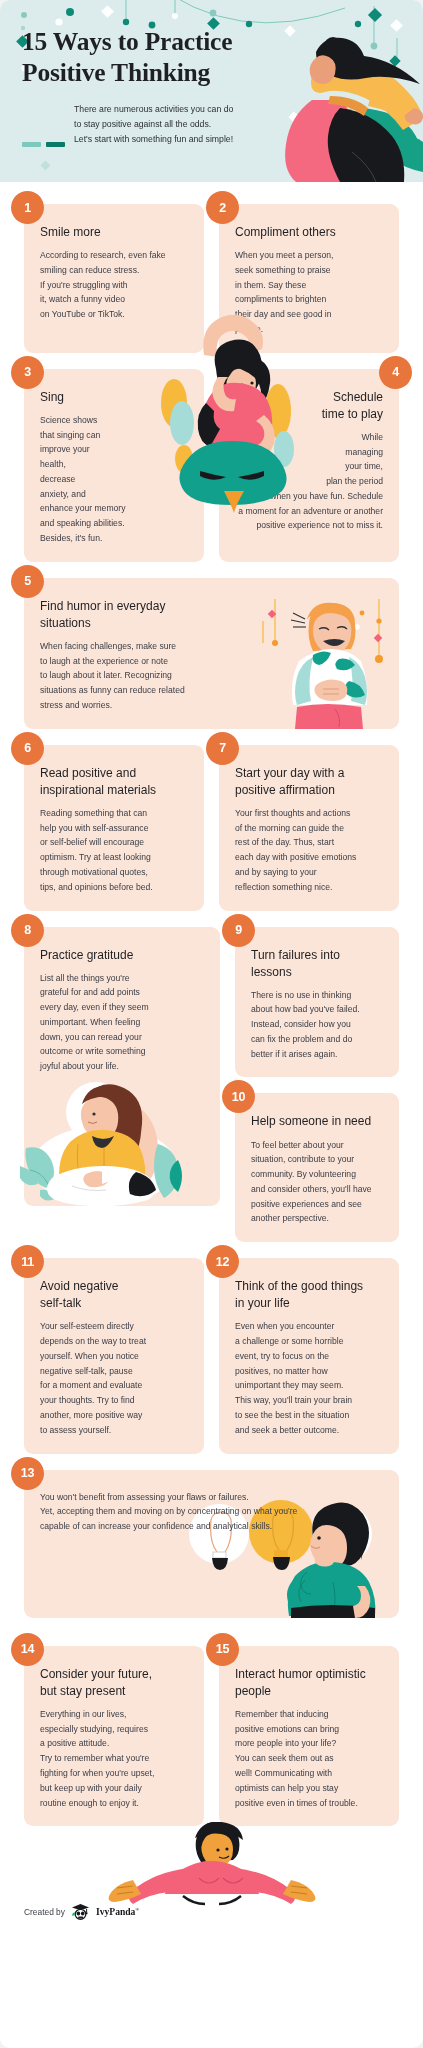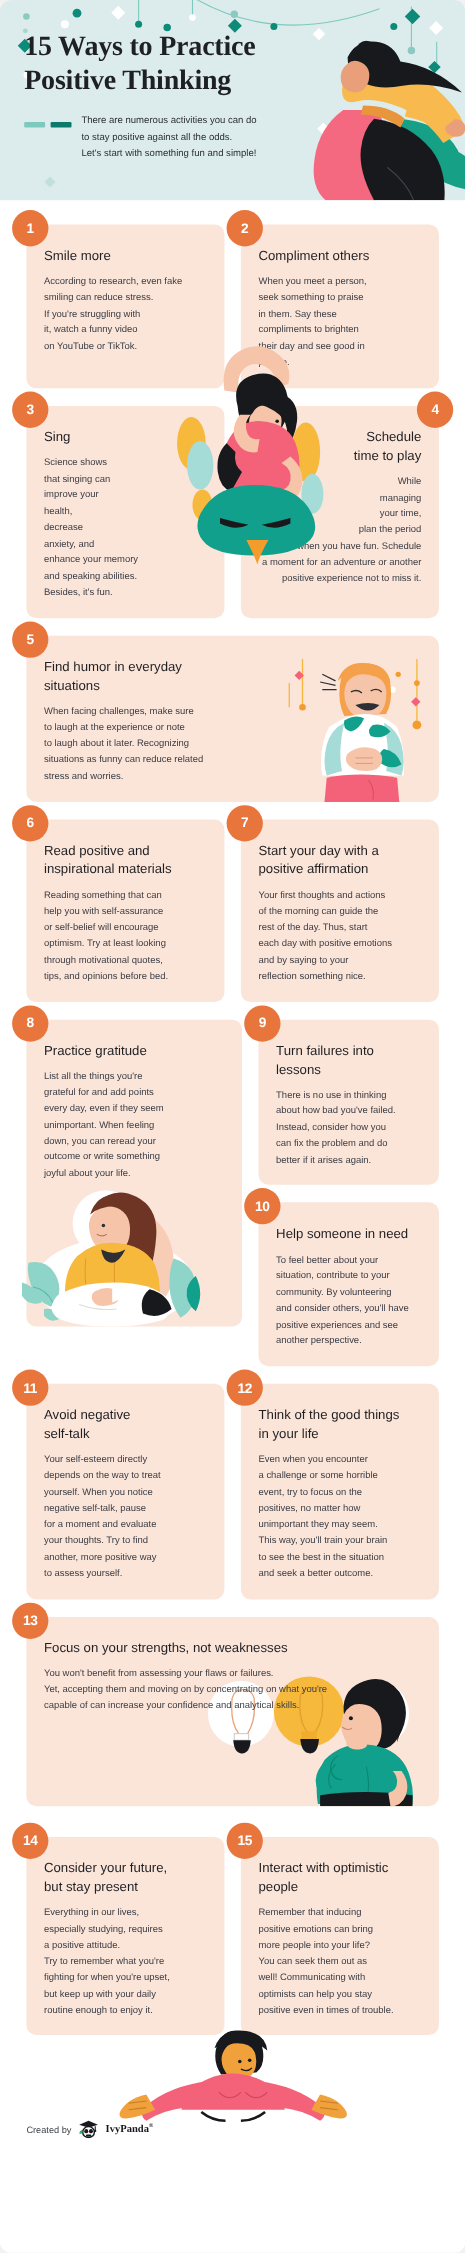--- a/index.html
+++ b/index.html
@@ -35,21 +35,21 @@
   .header-title {
     font-family: "Liberation Serif", serif;
     font-weight: bold;
     font-size: 25.5px;
     line-height: 1.22;
     color: #1f2023;
     letter-spacing: -0.2px;
     max-width: 285px;
   }
 
-  .subtitle-row { display: flex; align-items: flex-start; margin-top: 14px; }
+  .subtitle-row { display: flex; align-items: flex-end; margin-top: 14px; }
 
   .dashes { display: flex; gap: 5px; padding-top: 9px; width: 52px; flex: 0 0 52px; }
   .dash { width: 19px; height: 5px; border-radius: 1px; }
   .dash.light { background: #7ec9bd; }
   .dash.dark  { background: #0c7a6b; }
 
   .header-sub {
     font-size: 8.7px;
     line-height: 1.72;
     color: #2c2f36;
@@ -564,21 +564,20 @@
             <span>This way, you'll train your brain</span>
             <span>to see the best in the situation</span>
             <span>and seek a better outcome.</span>
         </div>
       </div>
     </div>
 
     <div class="row">
       <div class="card full" style="padding-bottom:84px;">
         <div class="badge">13</div>
-        <div class="card-title">Focus on your strengths, not weaknesses</div>
         <div class="card-body">
           <span>You won't benefit from assessing your flaws or failures.</span>
             <span>Yet, accepting them and moving on by concentrating on what you're</span>
             <span>capable of can increase your confidence and analytical skills.</span>
         </div>
 
         <svg class="illus illus-bulbs" viewBox="0 0 210 128" aria-hidden="true" style="right:2px;">
 
           <circle cx="32" cy="44" r="30" fill="#ffffff"></circle>
           <path d="M24 30 q-2 22 6 32 q4 5 8 0 q8 -12 6 -32 q-2 -8 -10 -8 q-8 0 -10 8 z" fill="none" stroke="#e8a37a" stroke-width="1.2"></path>
@@ -626,21 +625,21 @@
             <span>a positive attitude.</span>
             <span>Try to remember what you're</span>
             <span>fighting for when you're upset,</span>
             <span>but keep up with your daily</span>
             <span>routine enough to enjoy it.</span>
         </div>
       </div>
       <div class="card">
         <div class="badge">15</div>
         <div class="card-title">
-          <div>Interact with optimistic</div>
+          <div>Interact humor optimistic</div>
           <div>people</div>
         </div>
         <div class="card-body">
           <span>Remember that inducing</span>
             <span>positive emotions can bring</span>
             <span>more people into your life?</span>
             <span>You can seek them out as</span>
             <span>well! Communicating with</span>
             <span>optimists can help you stay</span>
             <span>positive even in times of trouble.</span>

